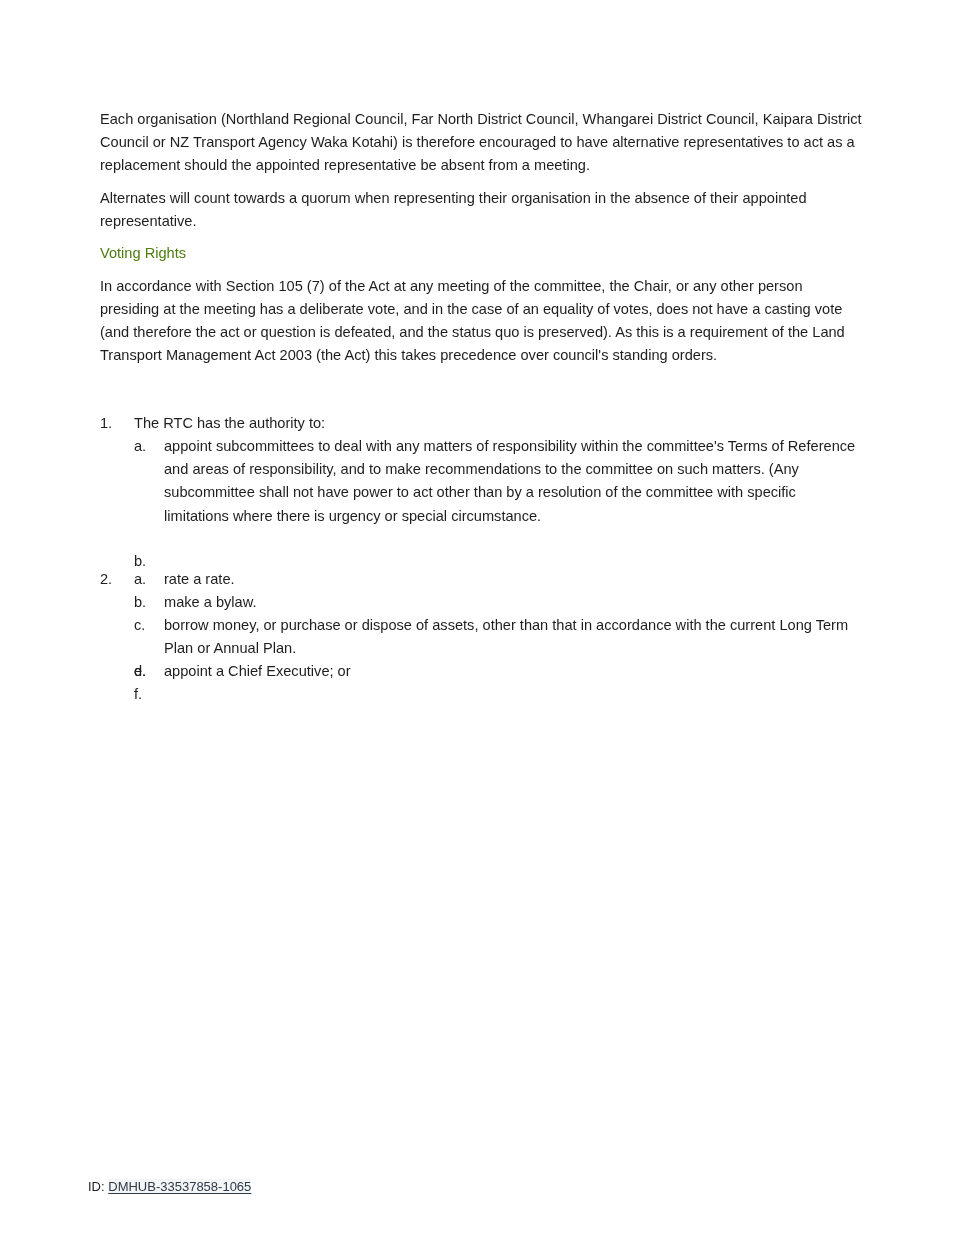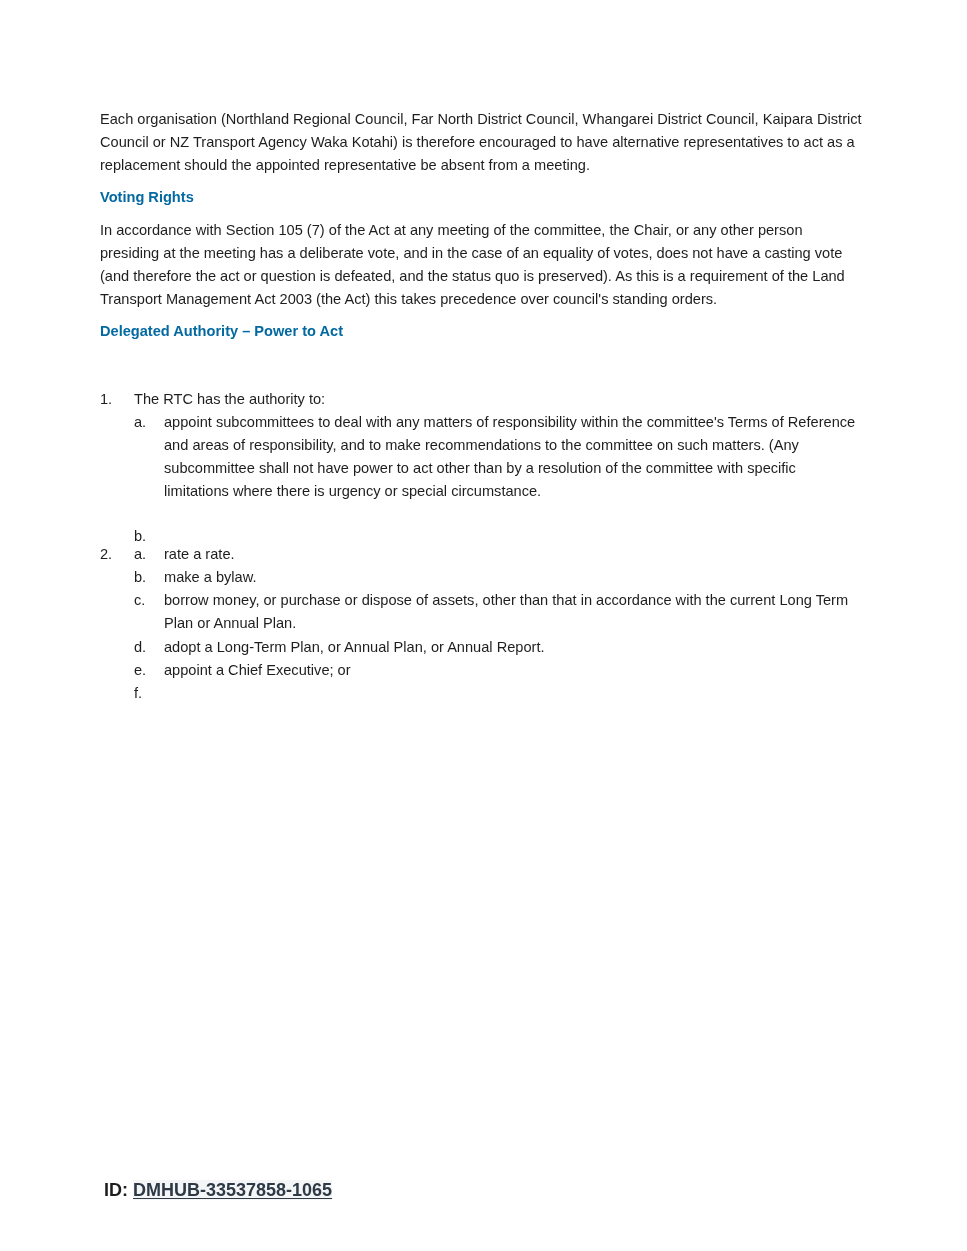--- a/index.html
+++ b/index.html
@@ -32,22 +32,22 @@
     margin: 0 0 10px 0;
     font-size: 14.6px;
     line-height: 1.58;
     color: #1e1e1e;
     text-align: left;
   }
   h3.section-heading {
     margin: 9px 0 10px 0;
     font-size: 14.6px;
     line-height: 1.5;
-    font-weight: bold;
-    color: #0369a1;
+    font-weight: normal;
+    color: #4d7c0f;
   }
   
   ol.num-list {
     list-style: none;
     margin: 0;
     padding: 0;
   }
   li.num-item {
     position: relative;
     padding-left: 34px;
@@ -106,27 +106,26 @@
     margin-top: 0px;
   }
   .sub-list-tight > li.alpha-item {
     margin-bottom: 0px;
   }
   .gap-before-item2 {
     height: 18px;
   }
   .footer-id {
     position: absolute;
-    left: 104px;
+    left: 88px;
     top: 1178px;
-    font-size: 18px;
+    font-size: 13px;
     line-height: 1.4;
     color: #1e1e1e;
     white-space: nowrap;
-    font-weight: bold;
   }
   .footer-id .id-label {
     color: #1e1e1e;
   }
   .footer-id .id-link {
     color: #2d3a46;
     text-decoration: underline;
     text-underline-offset: 2px;
     background: #f4f5f7;
     cursor: pointer;
@@ -134,26 +133,26 @@
 </style>
 </head>
 <body>
 
 <div class="page">
 
   <div class="content">
 
     <p class="body-para">Each organisation (Northland Regional Council, Far North District Council, Whangarei District Council, Kaipara District Council or NZ Transport Agency Waka Kotahi) is therefore encouraged to have alternative representatives to act as a replacement should the appointed representative be absent from a meeting.</p>
 
+    <p class="body-para">Alternates will count towards a quorum when representing their organisation in the absence of their appointed representative.</p>
 
     <h3 class="section-heading">Voting Rights</h3>
 
     <p class="body-para">In accordance with Section 105 (7) of the Act at any meeting of the committee, the Chair, or any other person presiding at the meeting has a deliberate vote, and in the case of an equality of votes, does not have a casting vote (and therefore the act or question is defeated, and the status quo is preserved).  As this is a requirement of the Land Transport Management Act 2003 (the Act) this takes precedence over council's standing orders.</p>
 
-    <h3 class="section-heading">Delegated Authority – Power to Act</h3>
 
     <ol class="num-list">
 
       <li class="num-item">
         <span class="marker">1.</span>
         <span class="item-text">The RTC has the authority to:</span>
 
         <ol class="alpha-list sub-list-spaced">
           <li class="alpha-item">
             <span class="marker">a.</span>
@@ -178,21 +177,20 @@
           <li class="alpha-item">
             <span class="marker">b.</span>
             <span class="item-text">make a bylaw.</span>
           </li>
           <li class="alpha-item">
             <span class="marker">c.</span>
             <span class="item-text">borrow money, or purchase or dispose of assets, other than that in accordance with the current Long Term Plan or Annual Plan.</span>
           </li>
           <li class="alpha-item">
             <span class="marker">d.</span>
-            <span class="item-text">adopt a Long-Term Plan, or Annual Plan, or Annual Report.</span>
           </li>
           <li class="alpha-item">
             <span class="marker">e.</span>
             <span class="item-text">appoint a Chief Executive; or</span>
           </li>
           <li class="alpha-item">
             <span class="marker">f.</span>
           </li>
         </ol>
       </li>

